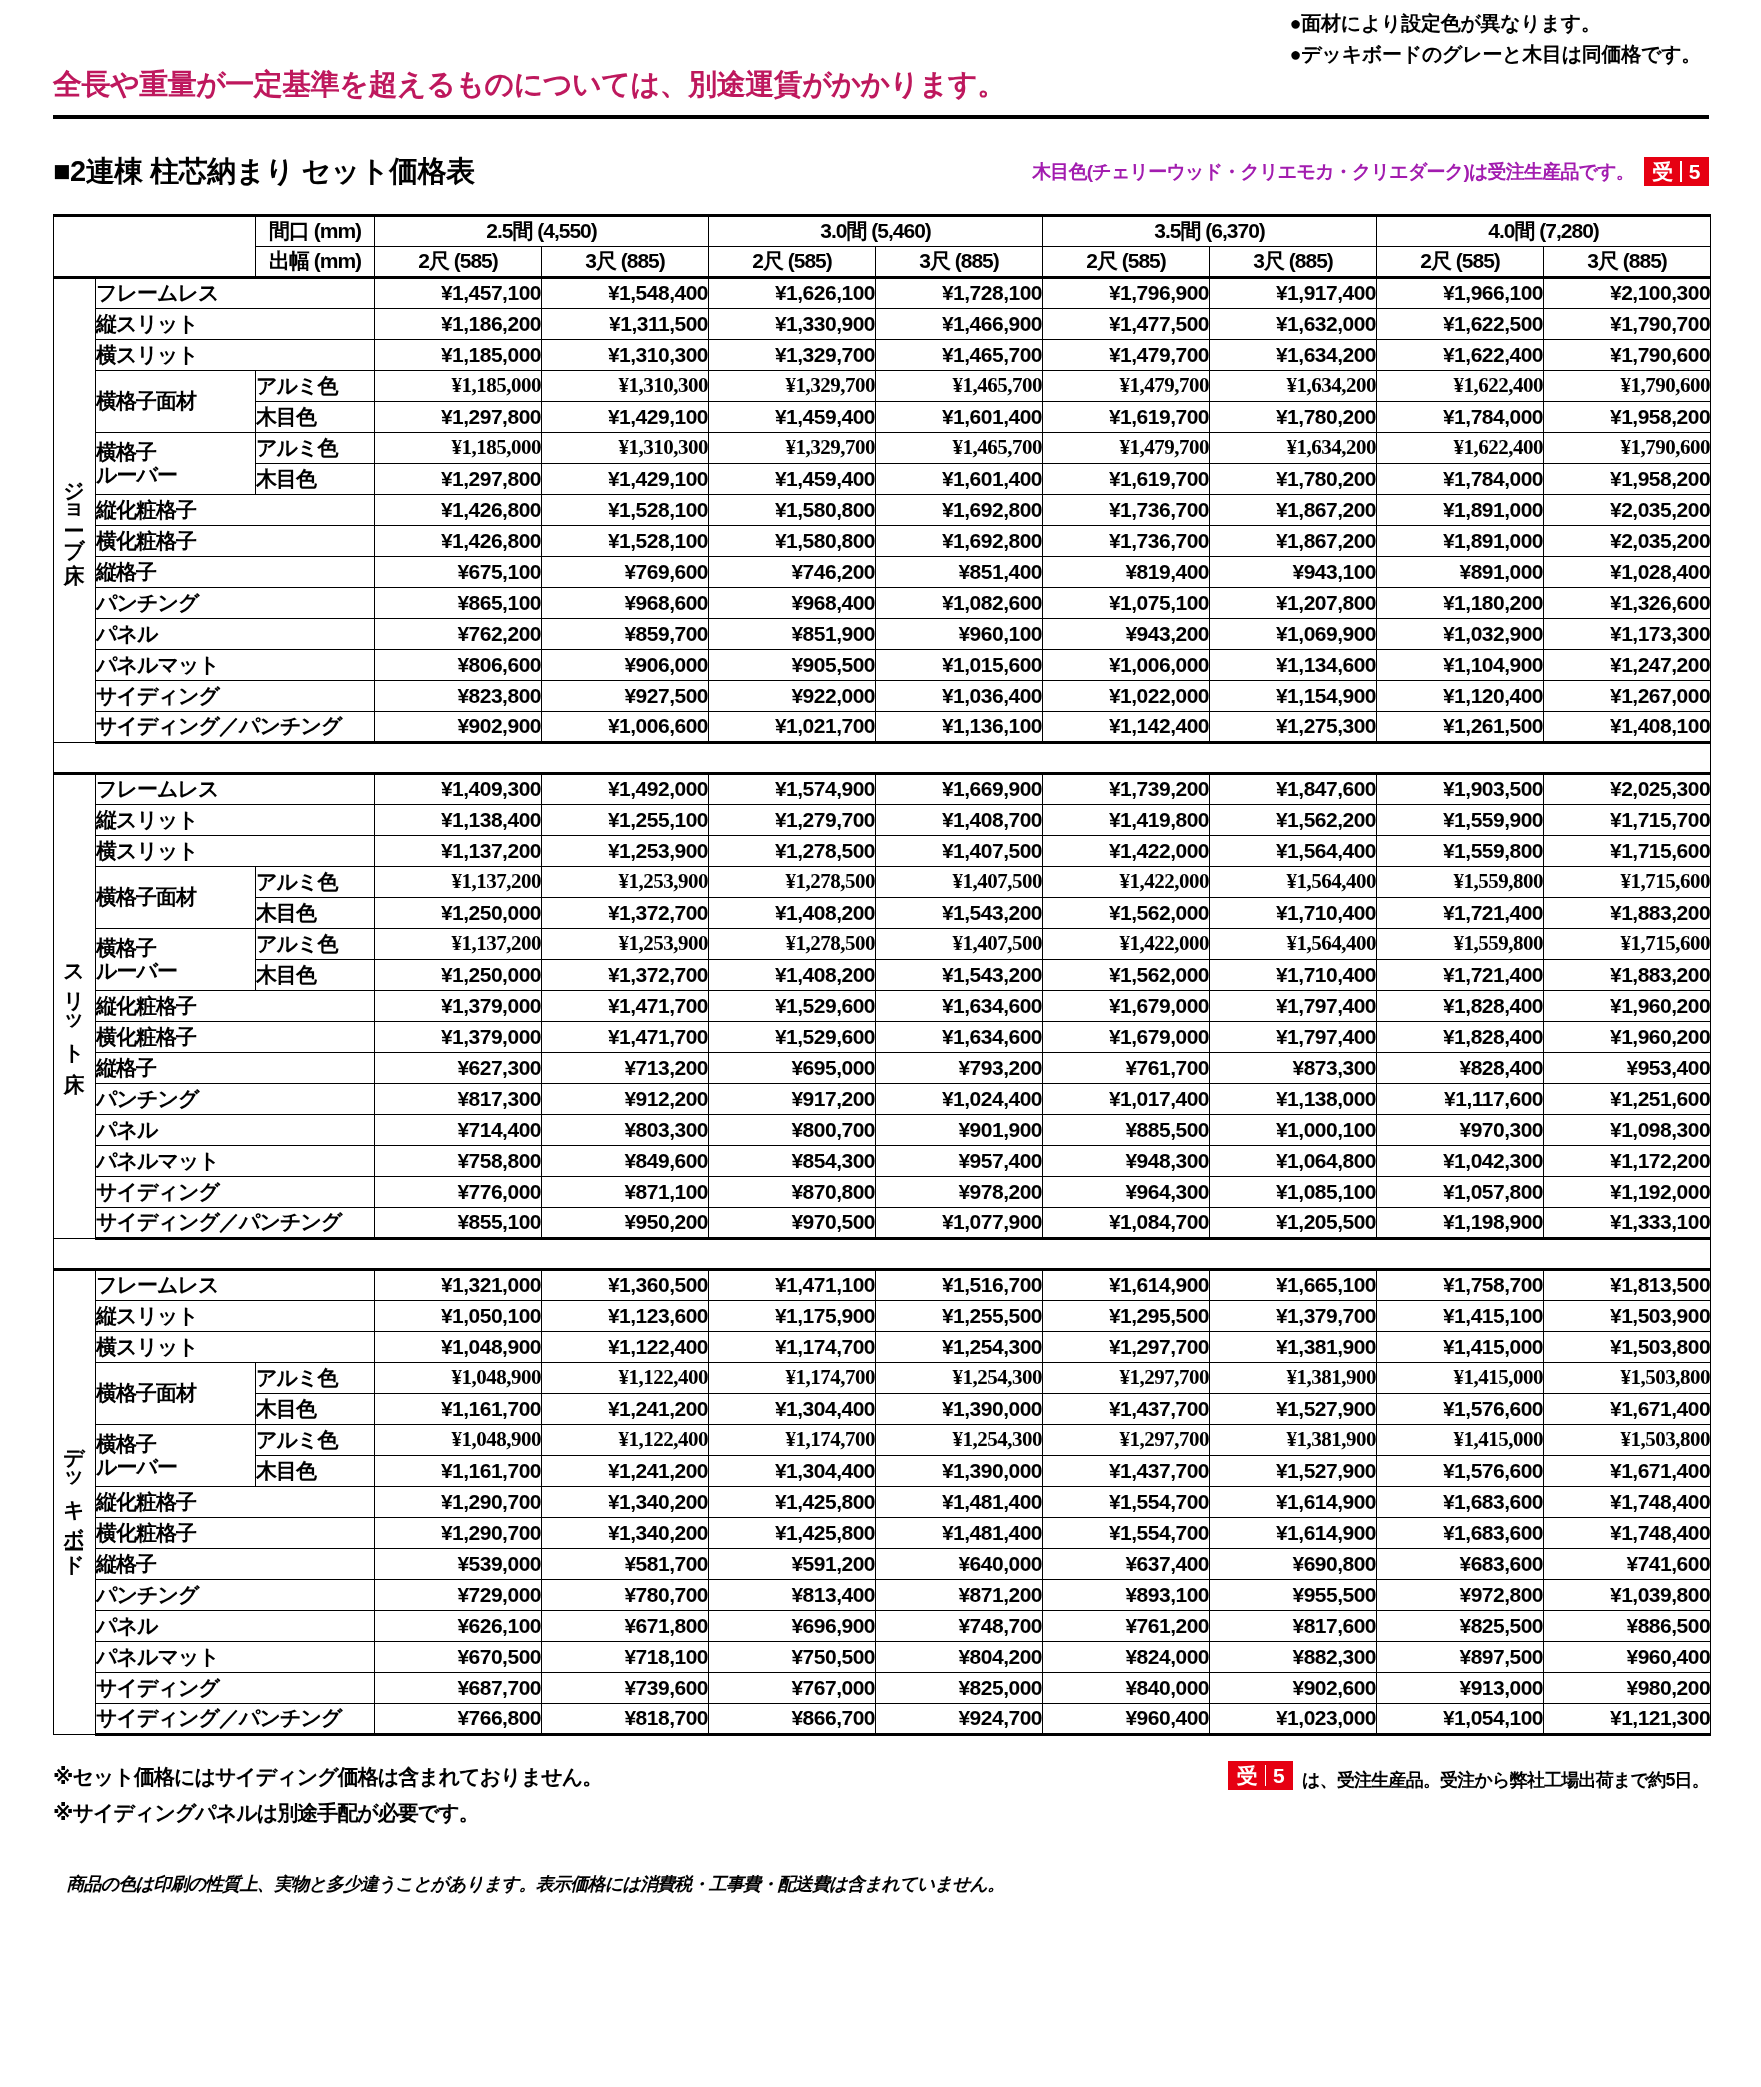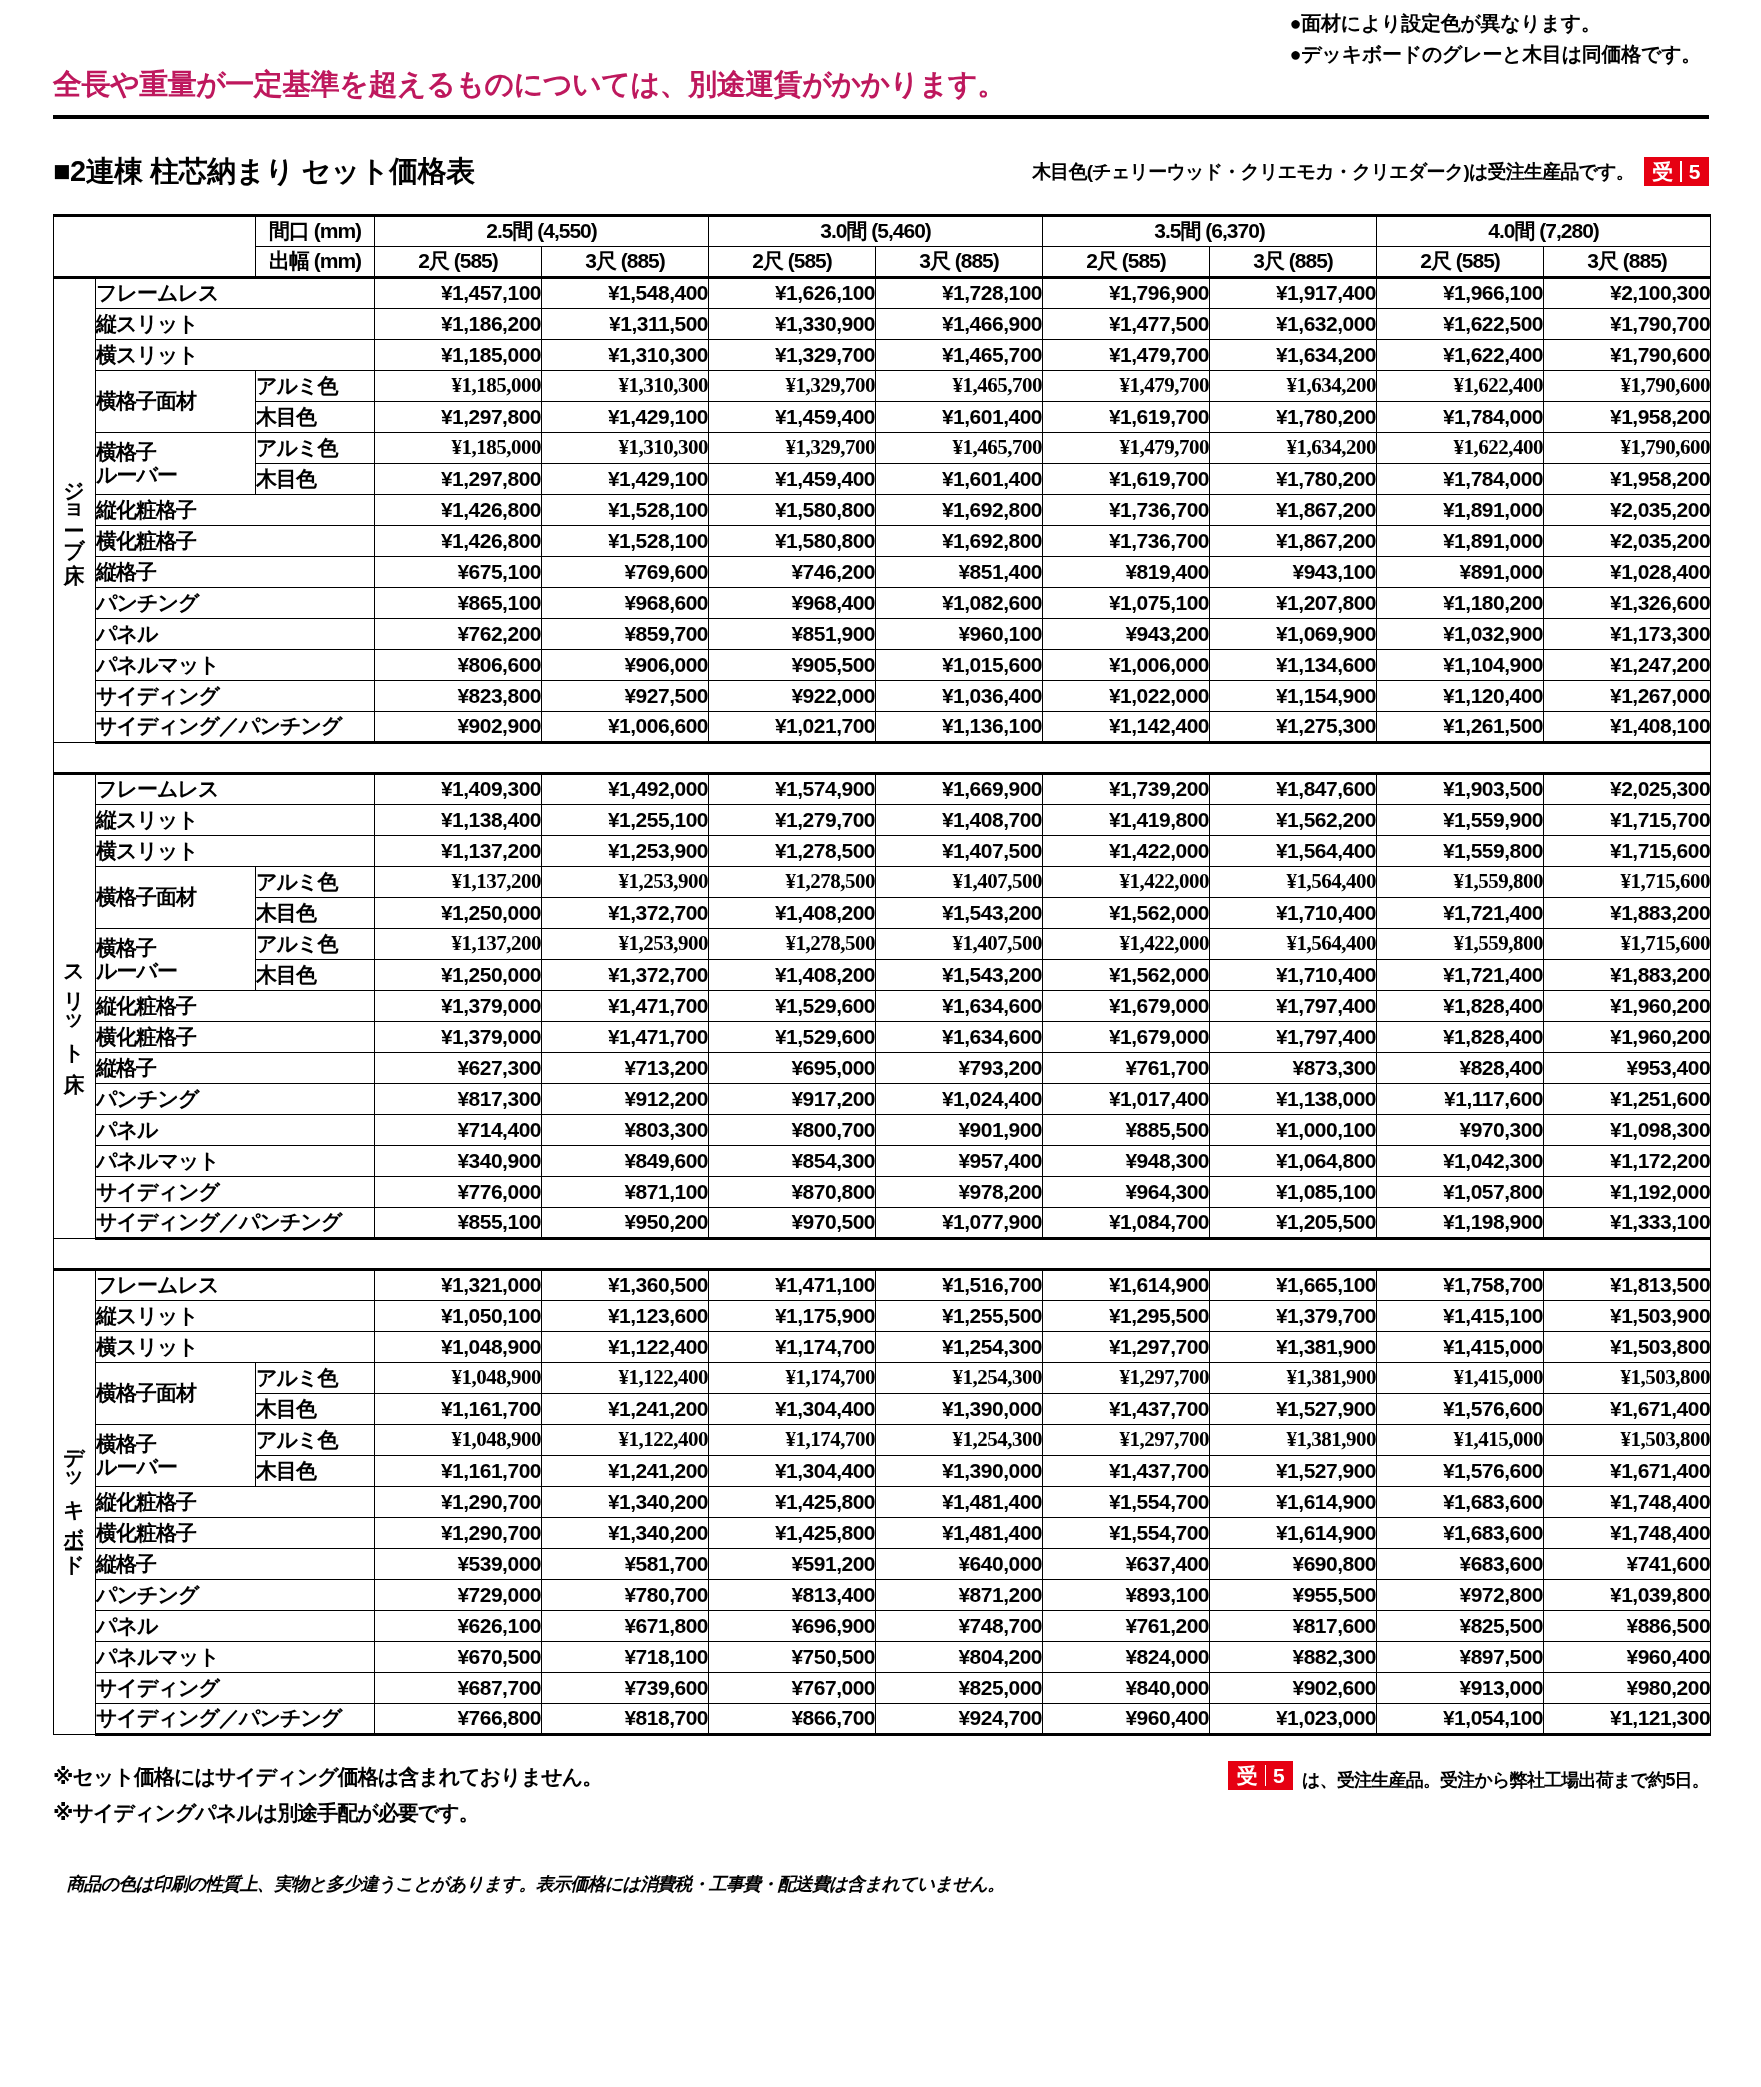--- a/index.html
+++ b/index.html
@@ -97,21 +97,21 @@
   .sec-right {
     position: absolute;
     right: 0;
     top: 5.8px;
     display: flex;
     align-items: center;
     gap: 9.6px;
     white-space: nowrap;
   }
   .sec-right-note {
-    color: #000000;
+    color: #a21caf;
     font-size: 19px;
     font-weight: bold;
     letter-spacing: -0.8px;
   }
   .badge {
     display: inline-flex;
     align-items: center;
     background: #e60012;
     color: #ffffff;
     font-weight: bold;
@@ -634,21 +634,21 @@
           <td class="val">¥803,300</td>
           <td class="val">¥800,700</td>
           <td class="val">¥901,900</td>
           <td class="val">¥885,500</td>
           <td class="val">¥1,000,100</td>
           <td class="val">¥970,300</td>
           <td class="val rightthick">¥1,098,300</td>
         </tr>
         <tr class="">
           <td class="lab" colspan="2">パネルマット</td>
-          <td class="val leftthick">¥340,900</td>
+          <td class="val leftthick">¥758,800</td>
           <td class="val">¥849,600</td>
           <td class="val">¥854,300</td>
           <td class="val">¥957,400</td>
           <td class="val">¥948,300</td>
           <td class="val">¥1,064,800</td>
           <td class="val">¥1,042,300</td>
           <td class="val rightthick">¥1,172,200</td>
         </tr>
         <tr class="">
           <td class="lab" colspan="2">サイディング</td>

